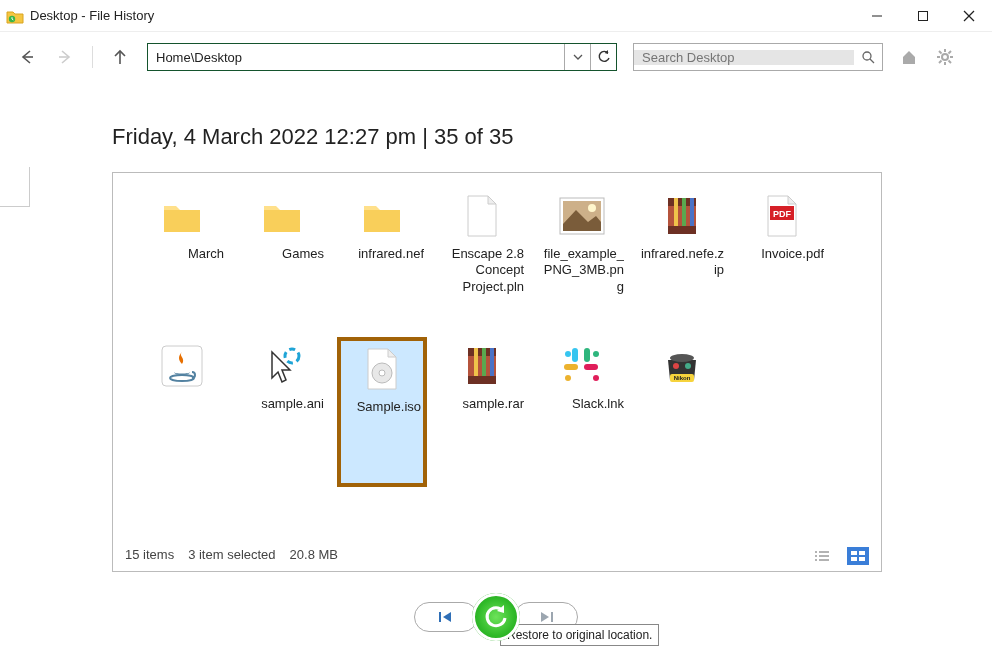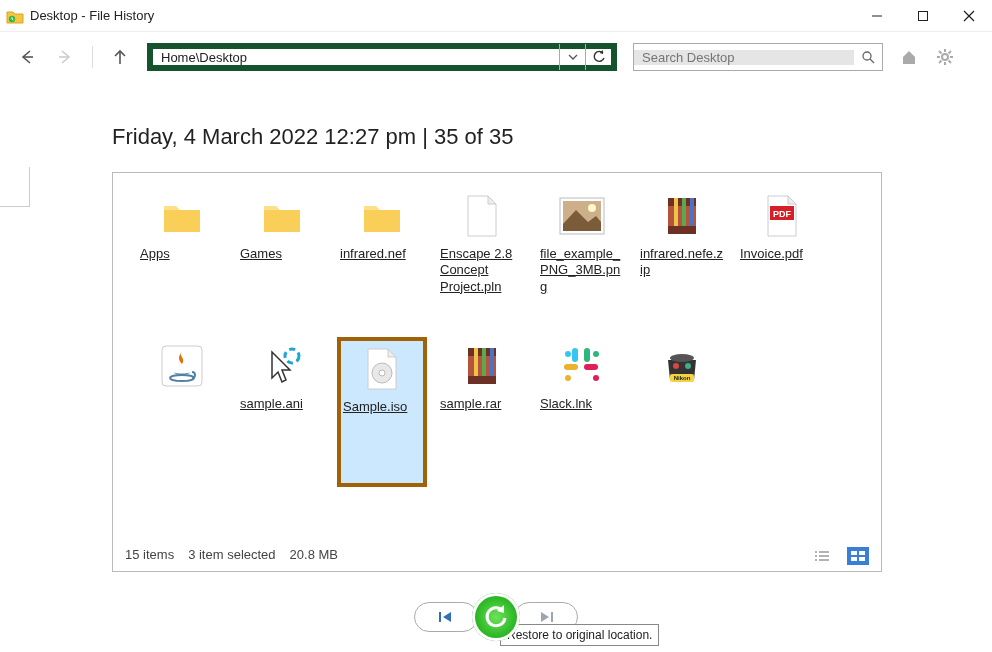--- a/index.html
+++ b/index.html
@@ -47,21 +47,21 @@
   .navbtn {
     width: 22px; height: 22px;
     display:flex; align-items:center; justify-content:center;
     color: #555;
   }
   .navbtn.disabled { color: #ccc; }
   .divider-v { width:1px; height:22px; background:#ddd; }
   .addressbar {
     display:flex;
     align-items:center;
-    border:6px solid #14532d;
+    border:1px solid #14532d;
     height: 28px;
     width: 470px;
   }
   .addressbar .path {
     flex:1; padding: 0 8px; font-size:13px;
     background:#fff; color:#222;
   }
   .addressbar .dropdown-btn,
   .addressbar .refresh-btn {
     width: 26px; height:26px;
@@ -121,24 +121,23 @@
     flex:1;
     padding: 14px 24px;
     display:grid;
     grid-template-columns: repeat(7, 100px);
     grid-auto-rows: 150px;
     justify-content: start;
     column-gap: 0px;
   }
   .file-item {
     width:90px;
-    text-align:left;
+    text-align:right;
     padding:4px 2px;
     border:1px solid transparent;
-    text-decoration:underline;
   }
   .file-item.selected {
     background:#cce8ff;
     border:4px solid #a16207;
   }
   .file-item .iconbox {
     width:48px; height:48px; margin:0 auto 6px auto;
     display:flex; align-items:center; justify-content:center;
   }
   .file-item .label {
@@ -308,21 +307,21 @@
 
   <div class="content-pane">
     <div class="file-grid" id="file-grid">
         <div class="file-item">
           <div class="iconbox">
             <svg width="48" height="48" viewBox="0 0 48 48">
               <path d="M6 14 L18 14 L22 18 L42 18 L42 40 L6 40 Z" fill="#ffe08a"></path>
               <path d="M6 18 L42 18 L42 40 L6 40 Z" fill="#f9cf5a"></path>
             </svg>
           </div>
-          <div class="label">Apps</div>
+          <div class="label">March</div>
         </div>
         <div class="file-item">
           <div class="iconbox">
             <svg width="48" height="48" viewBox="0 0 48 48">
               <path d="M6 14 L18 14 L22 18 L42 18 L42 40 L6 40 Z" fill="#ffe08a"></path>
               <path d="M6 18 L42 18 L42 40 L6 40 Z" fill="#f9cf5a"></path>
             </svg>
           </div>
           <div class="label">Games</div>
         </div>

